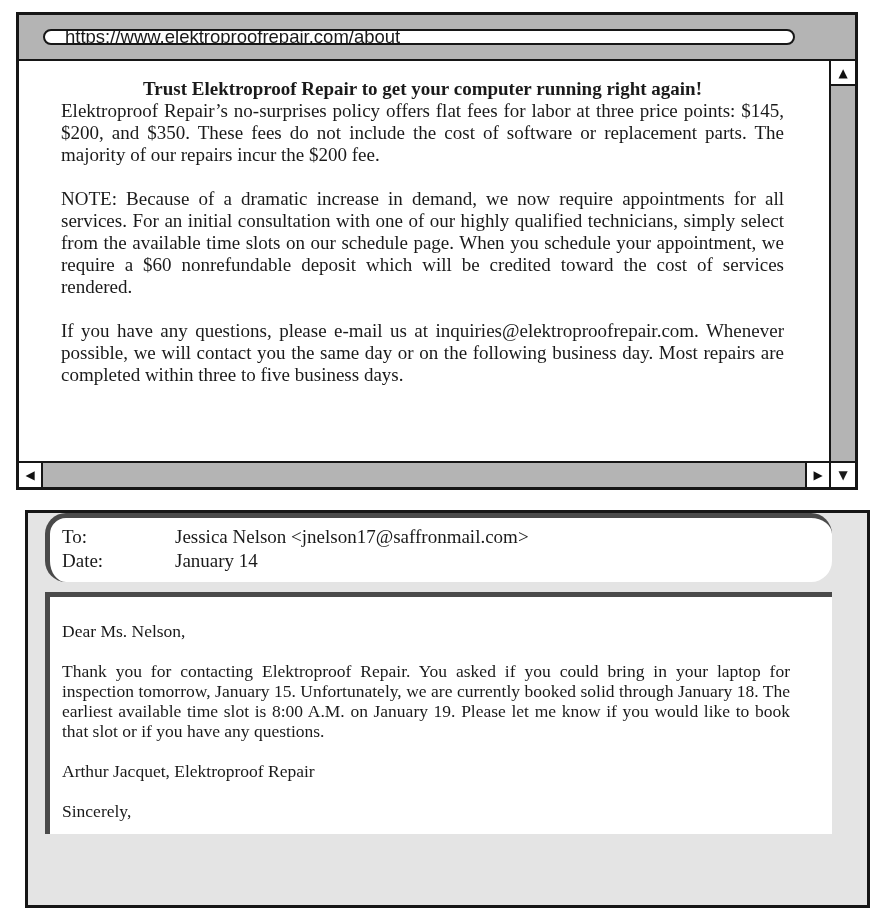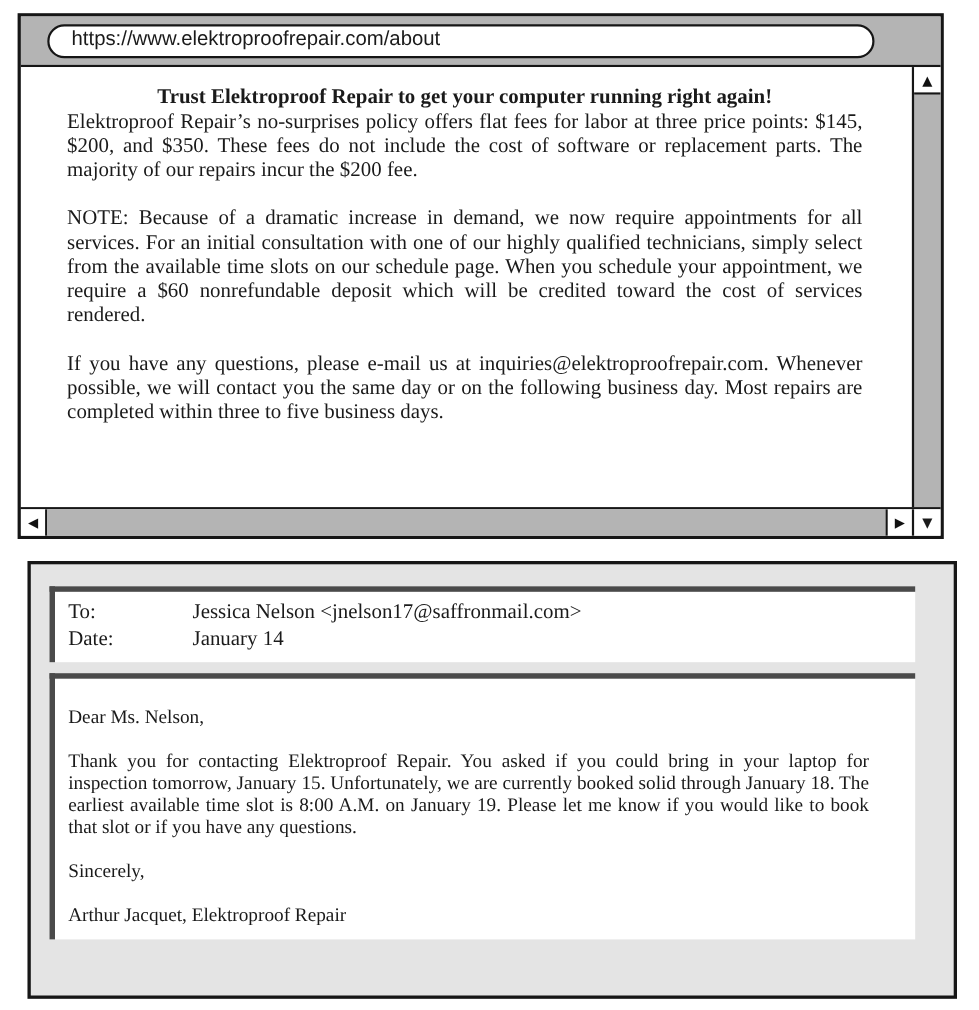--- a/index.html
+++ b/index.html
@@ -19,25 +19,25 @@
     display:flex; flex-direction:column;
   }
   .browser-toolbar {
     height:46px; flex:0 0 46px;
     background:#b4b4b4;
     border-bottom:2px solid #161616;
     display:flex; align-items:center;
     padding:0 60px 0 24px;
   }
   .url-pill {
-    width:752px; height:31px;
+    width:752px; height:16px;
     background:#ffffff;
     border:2px solid #161616;
     border-radius:17px;
-    display:flex; align-items:flex-start;
+    display:flex; align-items:center;
     padding:0 20px;
     font-family:"Liberation Sans", sans-serif;
     font-size:18.5px;
     white-space:nowrap; overflow:hidden;
   }
   .browser-main { flex:1 1 auto; display:flex; min-height:0; }
   .browser-content {
     flex:1 1 auto;
     background:#ffffff;
     padding:17px 45px 0 42px;
@@ -106,22 +106,23 @@
     font-size:14.5px; line-height:1.1;
     color:#111;
   }
   .email-panel {
     background:#ffffff;
     border-top:5px solid #4a4a4a;
     border-left:5px solid #4a4a4a;
     margin:0 35px 0 17px;
   }
   .email-headers {
-    margin-top:20px;
+    margin-top:0;
     padding:7px 10px 9px 12px;
+    border-radius:21px;
   }
   .header-row { display:flex; font-size:19px; line-height:24px; }
   .header-label { flex:0 0 113px; }
   .header-value { flex:1 1 auto; white-space:nowrap; overflow:hidden; }
   .email-body {
     margin-top:10px;
     padding:24px 42px 13px 12px;
     font-size:17.5px; line-height:20px;
     text-align:justify;
   }
@@ -179,16 +180,16 @@
     </div>
     <div class="header-row">
       <span class="header-label">Date:</span>
       <span class="header-value">January 14</span>
     </div>
   </div>
 
   <div class="email-panel email-body">
     <p>Dear Ms. Nelson,</p>
     <p>Thank you for contacting Elektroproof Repair. You asked if you could bring in your laptop for inspection tomorrow, January 15. Unfortunately, we are currently booked solid through January 18. The earliest available time slot is 8:00 A.M. on January 19. Please let me know if you would like to book that slot or if you have any questions.</p>
+    <p>Arthur Jacquet, Elektroproof Repair</p>
     <p>Sincerely,</p>
-    <p>Arthur Jacquet, Elektroproof Repair</p>
   </div>
 </div>
 
 </body></html>

